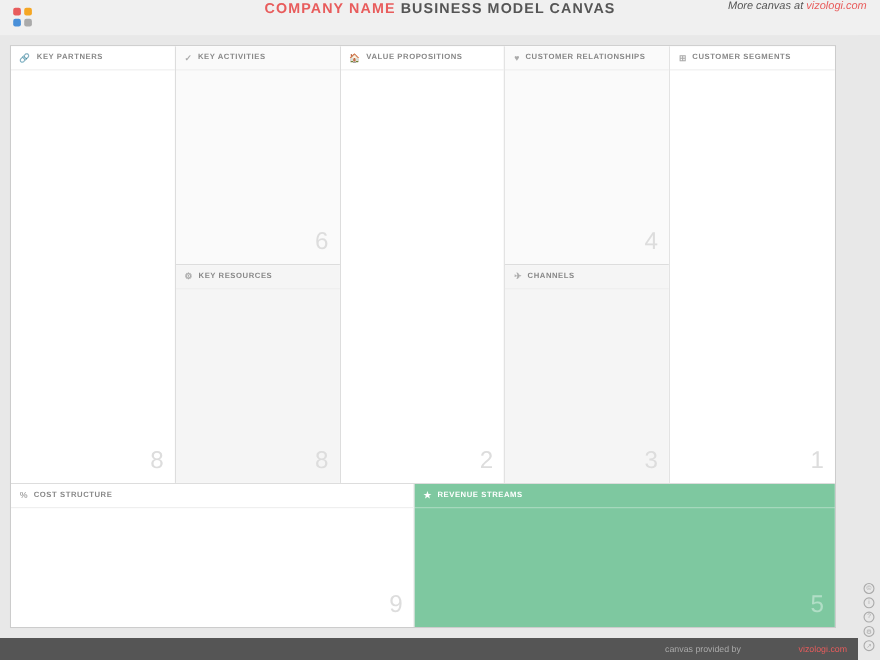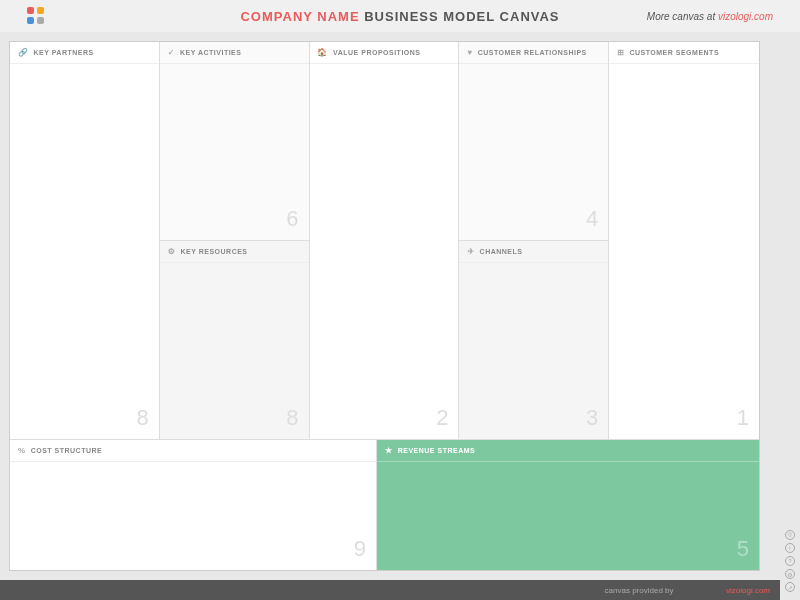--- a/index.html
+++ b/index.html
@@ -17,23 +17,22 @@
       display: flex;
       flex-direction: column;
       background: #e8e8e8;
     }
 
     
     .header {
       background: #f0f0f0;
       height: 32px;
       display: flex;
-      align-items: center;
       justify-content: space-between;
-      padding: 0 27px;
+      padding: 0 12px;
       flex-shrink: 0;
     }
     .header-logo {
       display: flex;
       align-items: center;
       gap: 4px;
     }
     .logo-dots {
       display: grid;
       grid-template-columns: 1fr 1fr;

